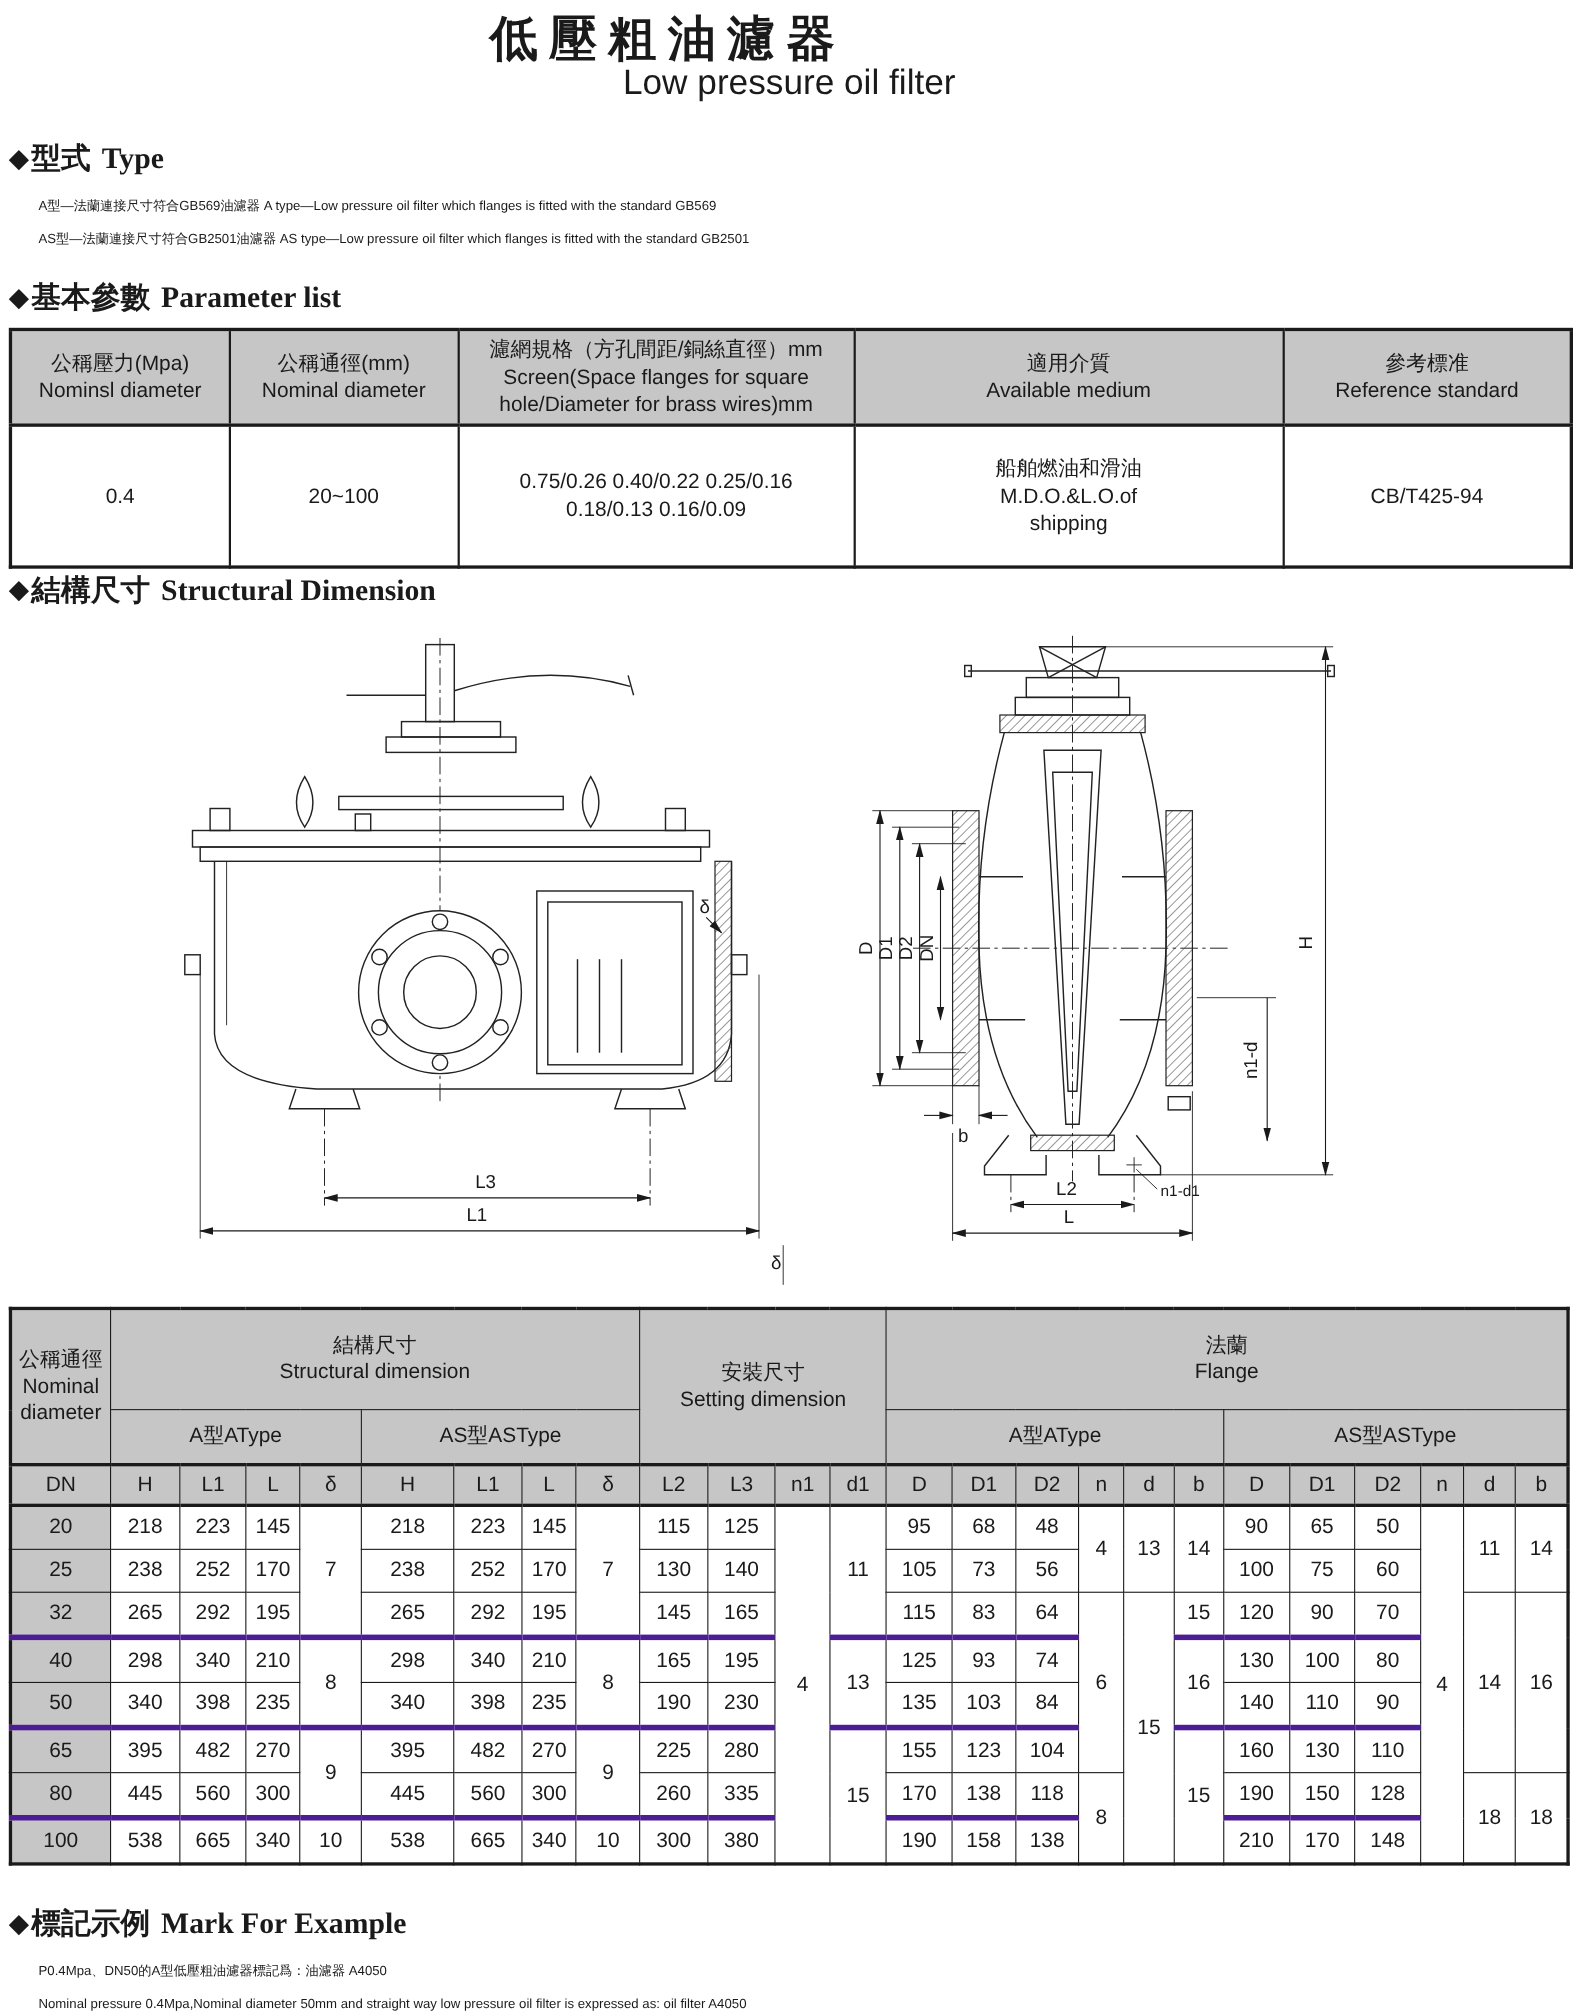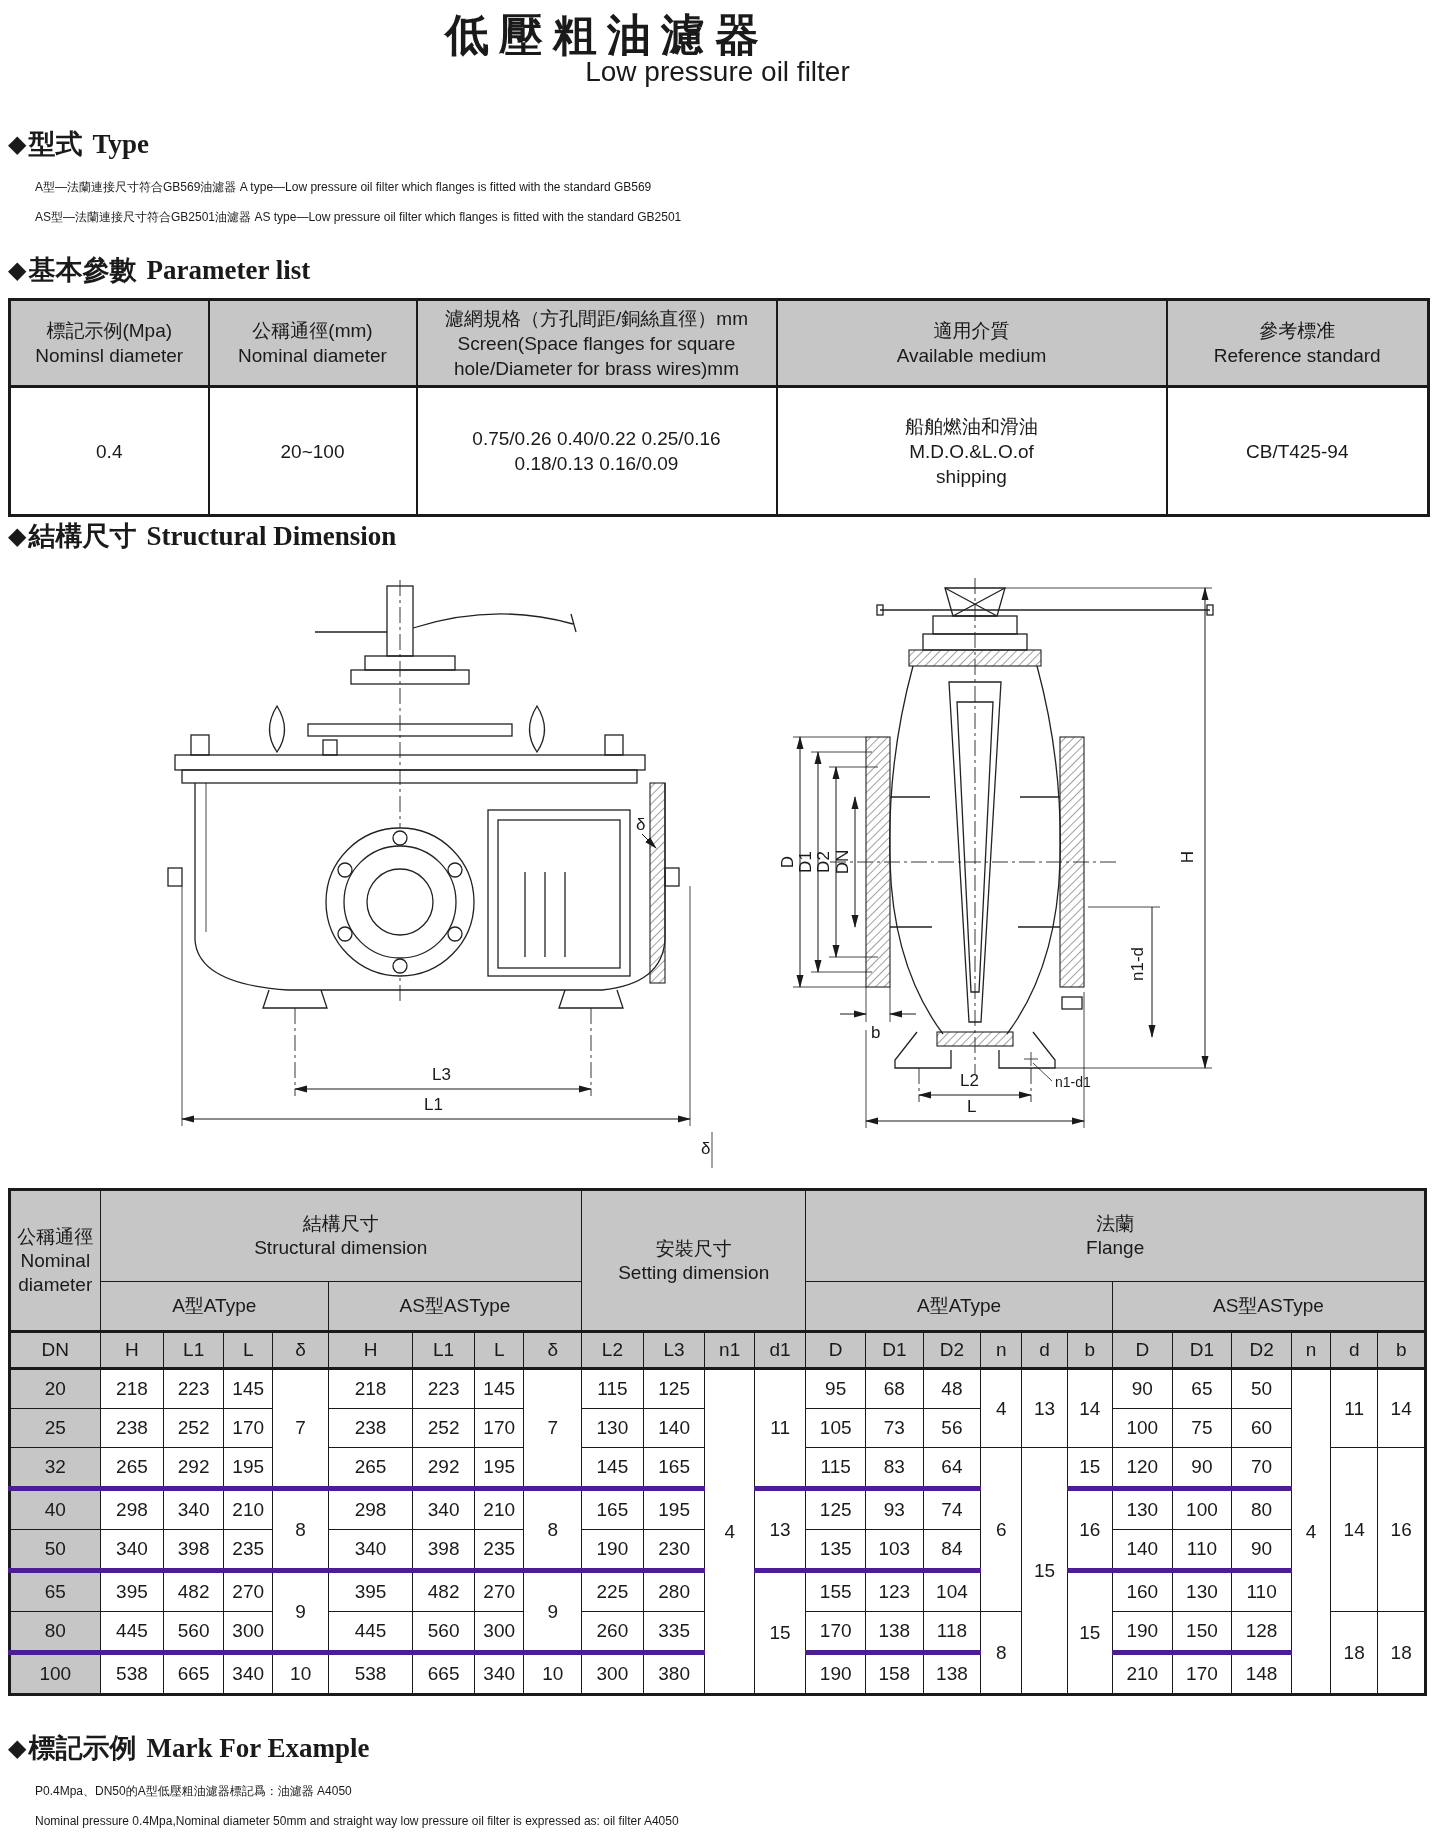--- a/index.html
+++ b/index.html
@@ -1,20 +1,20 @@
 <!DOCTYPE html>
 <html><head>
 <meta charset="utf-8">
 <style>
   html,body{margin:0;padding:0;background:#fff;}
   body{width:1435px;height:1832px;position:relative;overflow:hidden;
        font-family:"Liberation Sans","DejaVu Sans",sans-serif;color:#1a1a1a;}
   .abs{position:absolute;}
   #title{top:6px;left:0;width:1214px;text-align:center;font-size:44px;font-weight:bold;letter-spacing:10px;}
-  #subtitle{top:56px;left:0;width:1435px;text-align:center;font-size:28px;}
+  #subtitle{top:56px;left:0;width:1435px;text-align:center;font-size:32px;}
   .sec-h{left:8px;font-size:27px;font-weight:bold;display:flex;align-items:center;}
   .sec-h .bullet{font-size:24px;margin-right:2px;}
   .sec-h .en{margin-left:10px;font-weight:bold;font-family:Liberation Serif, serif;}
   .bodytext{left:35px;font-size:12px;line-height:30px;white-space:nowrap;}
   
   #param-table{top:298px;left:8px;}
   table{border-collapse:collapse;table-layout:fixed;}
   #ptab{width:1419px;}
   #ptab th,#ptab td{border:2px solid #1a1a1a;text-align:center;vertical-align:middle;
     font-size:19px;font-weight:normal;line-height:25px;padding:2px 4px;}
@@ -70,21 +70,21 @@
     <colgroup>
         <col style="width:199px">
         <col style="width:208px">
         <col style="width:360px">
         <col style="width:390px">
         <col style="width:262px">
       </colgroup>
     <thead>
       <tr>
         <th>
-            <div>標記示例(Mpa)</div>
+            <div>公稱壓力(Mpa)</div>
             <div>Nominsl diameter</div>
           </th>
         <th>
             <div>公稱通徑(mm)</div>
             <div>Nominal diameter</div>
           </th>
         <th>
             <div>濾網規格（方孔間距/銅絲直徑）mm</div>
             <div>Screen(Space flanges for square</div>
             <div>hole/Diameter for brass wires)mm</div>

